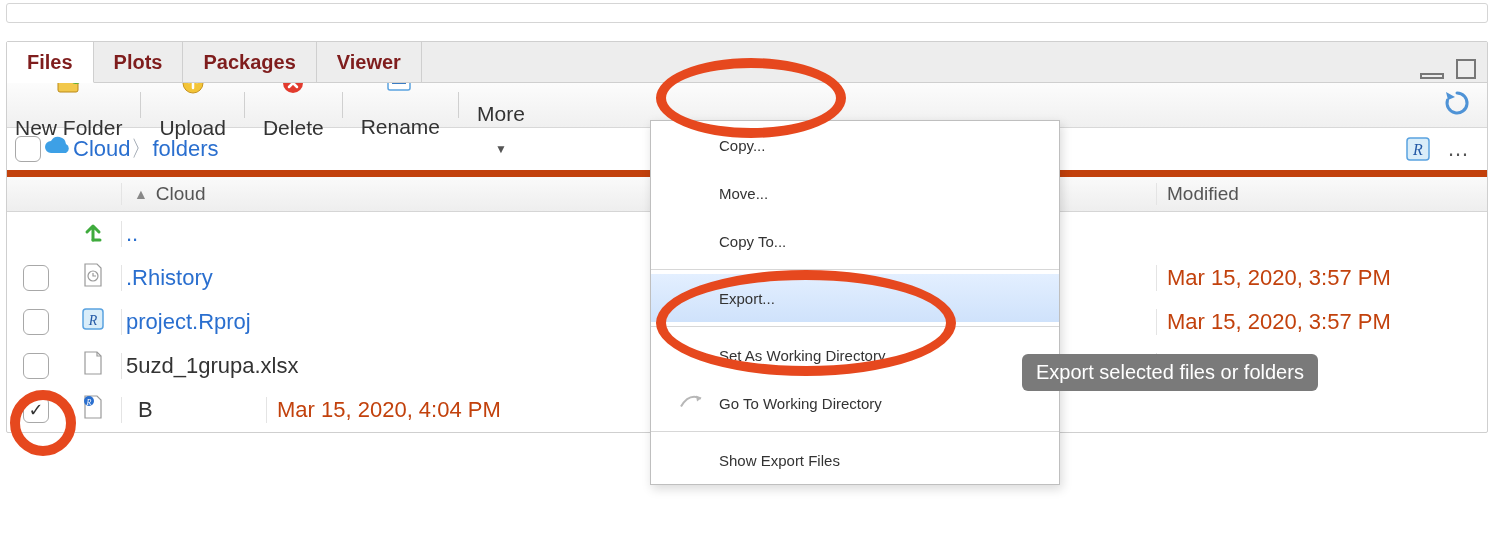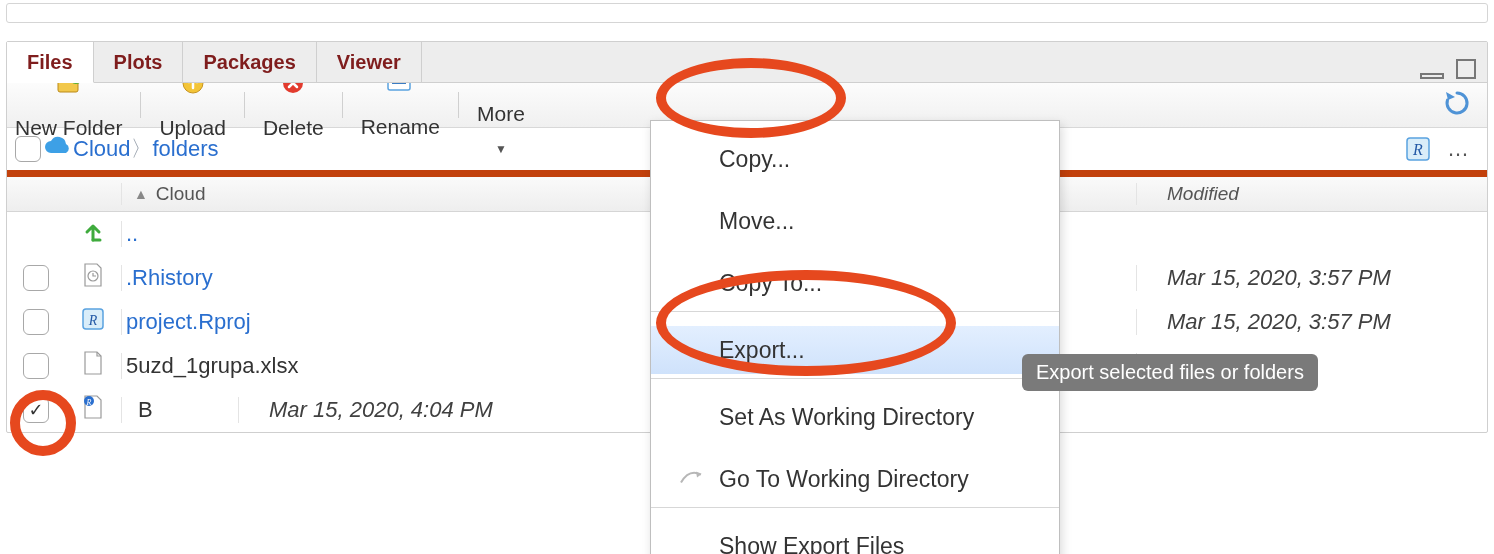--- a/index.html
+++ b/index.html
@@ -144,21 +144,21 @@
     height: 34px;
     background: linear-gradient(#fafafa,#eeeeee);
     border-bottom:1px solid #d5d5d5;
     color:#555;
     font-size:19px;
   }
   .col-chk { width:58px; }
   .col-icon { width:56px; }
   .col-name { flex:1; display:flex; align-items:center; gap:8px; border-left:1px solid #e4e4e4; padding-left:12px;}
   .col-size { width:100px; border-left:1px solid #e4e4e4; padding-left:16px;}
-  .col-mod  { width:320px; border-left:1px solid #e4e4e4; padding-left:30px;font-style:italic;}
+  .col-mod  { width:320px; border-left:1px solid #e4e4e4; padding-left:10px;}
   .sortarrow {
     font-size:14px;
     color:#888;
   }
 
   
   .filerow {
     display:flex;
     align-items:center;
     height:44px;
@@ -175,43 +175,42 @@
   .row-check.checked::after{
     content:"✓";
     font-size:18px;
     color:#333;
     line-height:1;
   }
   .filerow .col-icon { display:flex; justify-content:center; }
   .filerow .col-name { color:#2a6fcf; padding-left:4px; cursor:pointer; }
   .filerow .col-name.plain { color:#333; }
   .filerow .col-size { color:#333; }
-  .filerow .col-mod  { color:#404040; }
+  .filerow .col-mod  { color:#c2410c;margin-left:28px; }
 
   
   .dropdown {
     position:absolute;
     top:120px;
     left:650px;
     width:408px;
     background:#ffffff;
     border:1px solid #bfbfbf;
     box-shadow: 2px 4px 10px rgba(0,0,0,.15);
     z-index:10;
   }
   .dd-item {
     display:flex;
     align-items:center;
     height:48px;
     padding-left:68px;
-    font-size:23px;
+    font-size:15px;
     color:#333;
     position:relative;
     cursor:pointer;
-    margin-top:14px;
   }
   .dd-item.highlight {
     background: linear-gradient(#e3efff,#cfe2fb);
     text-align: center;
   }
   .dd-sep {
     height:1px;
     background:#d7d7d7;
     margin:4px 0;
   }

